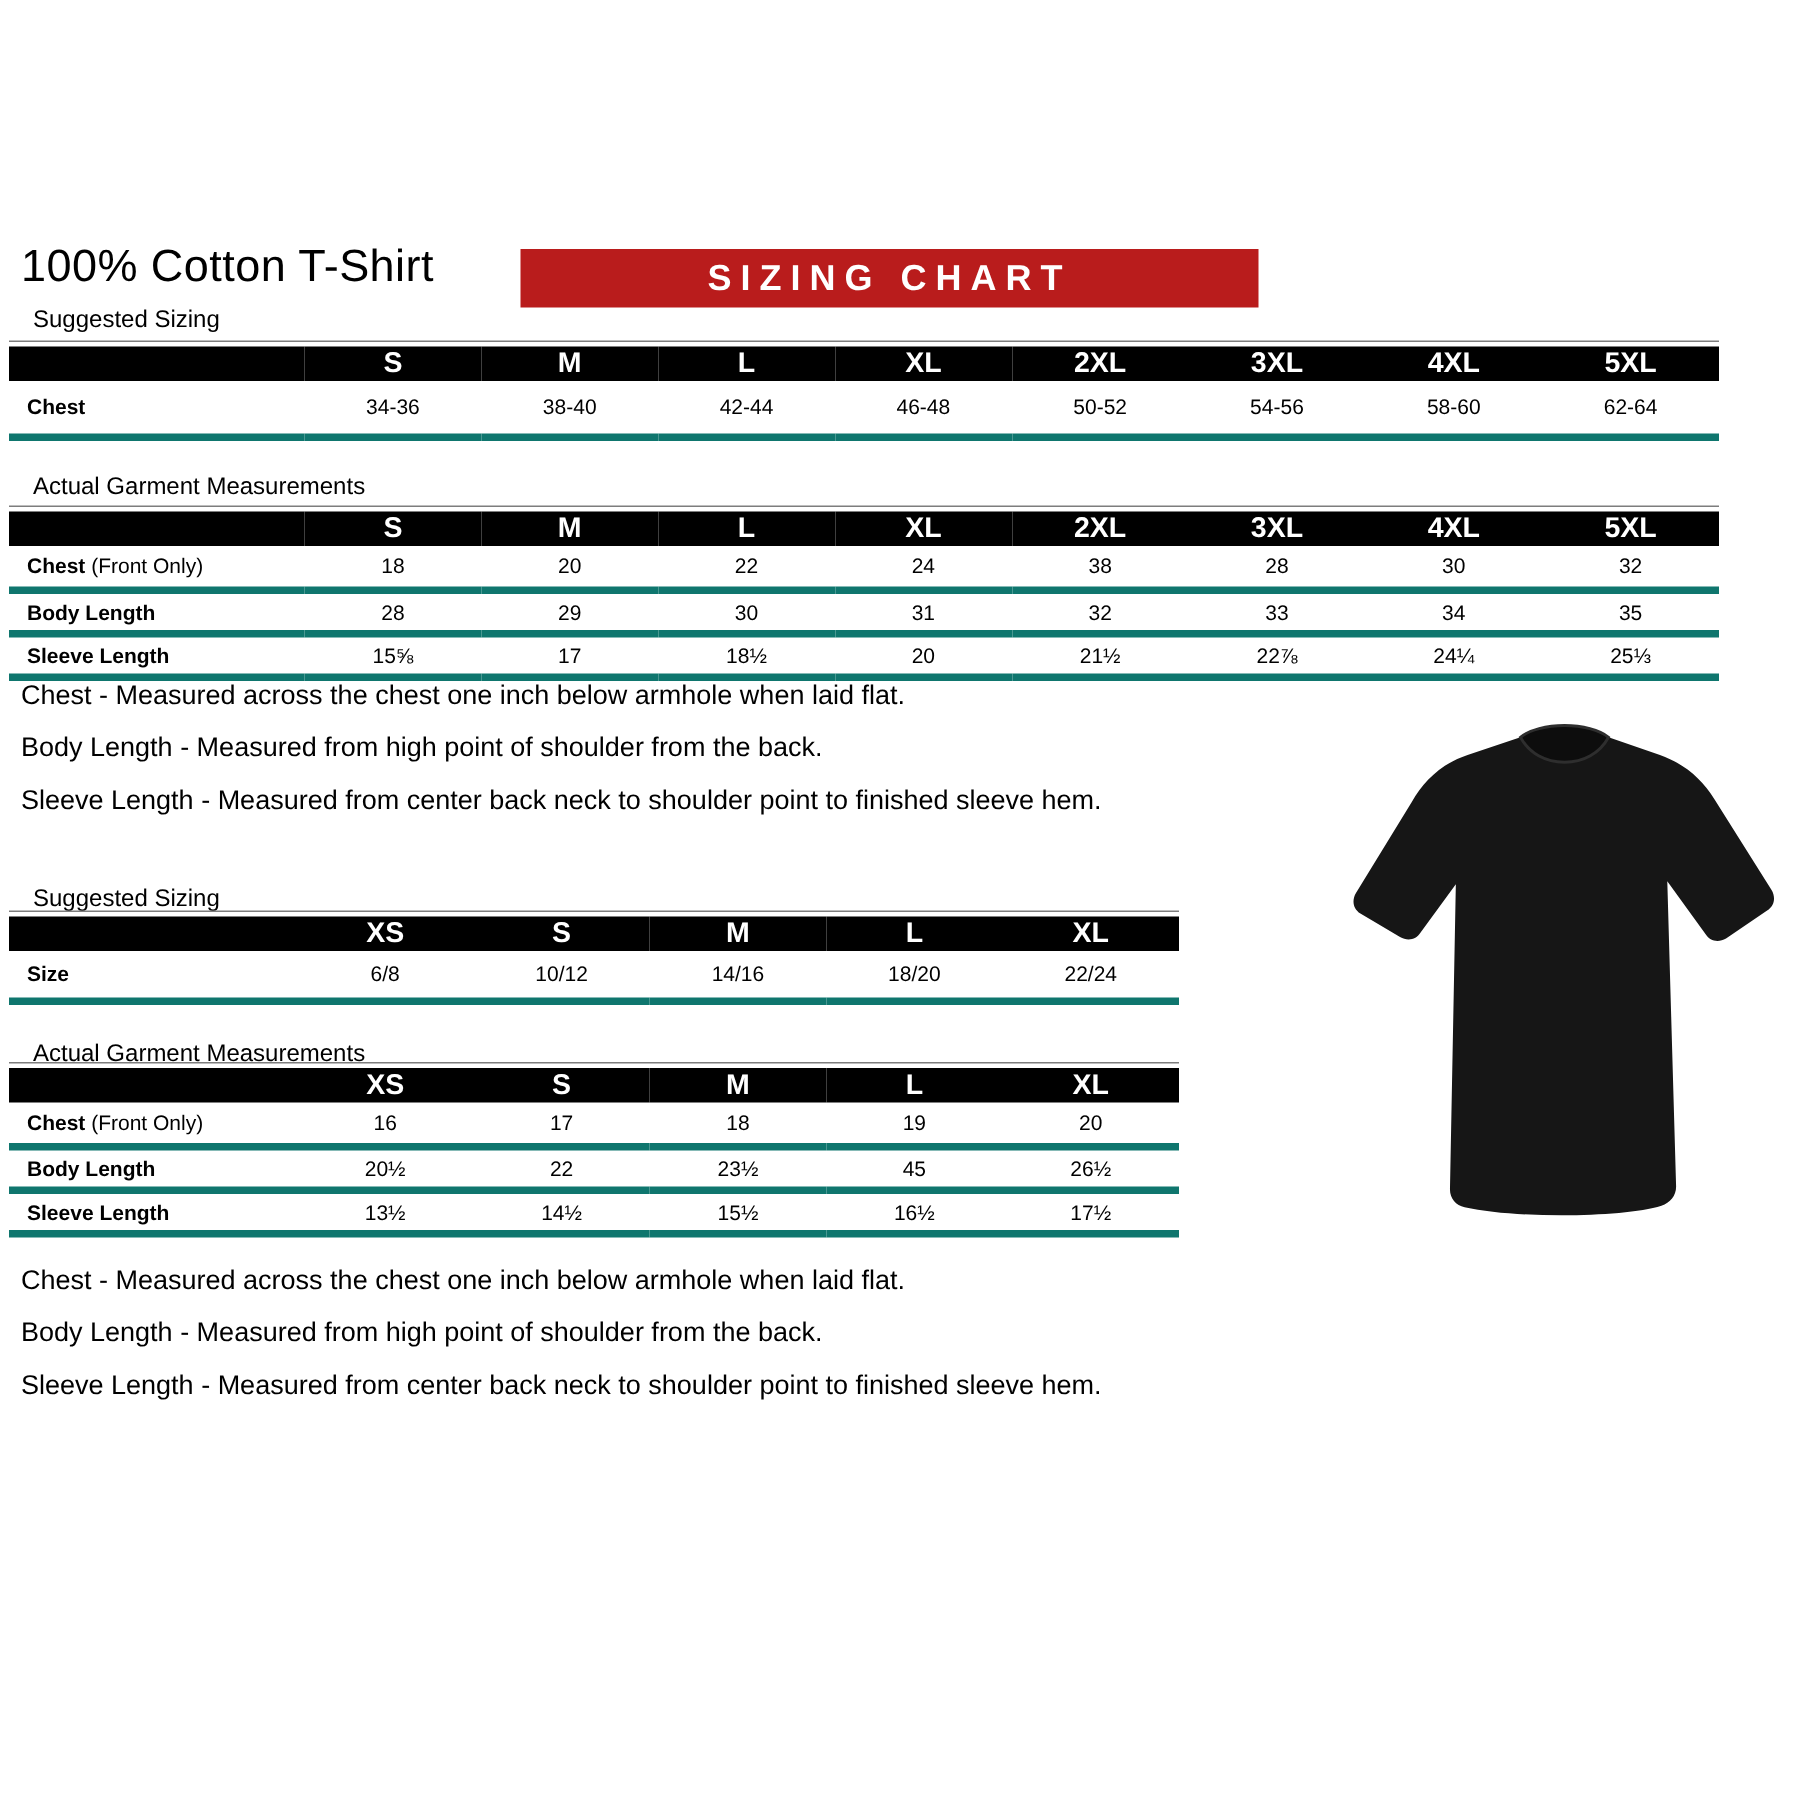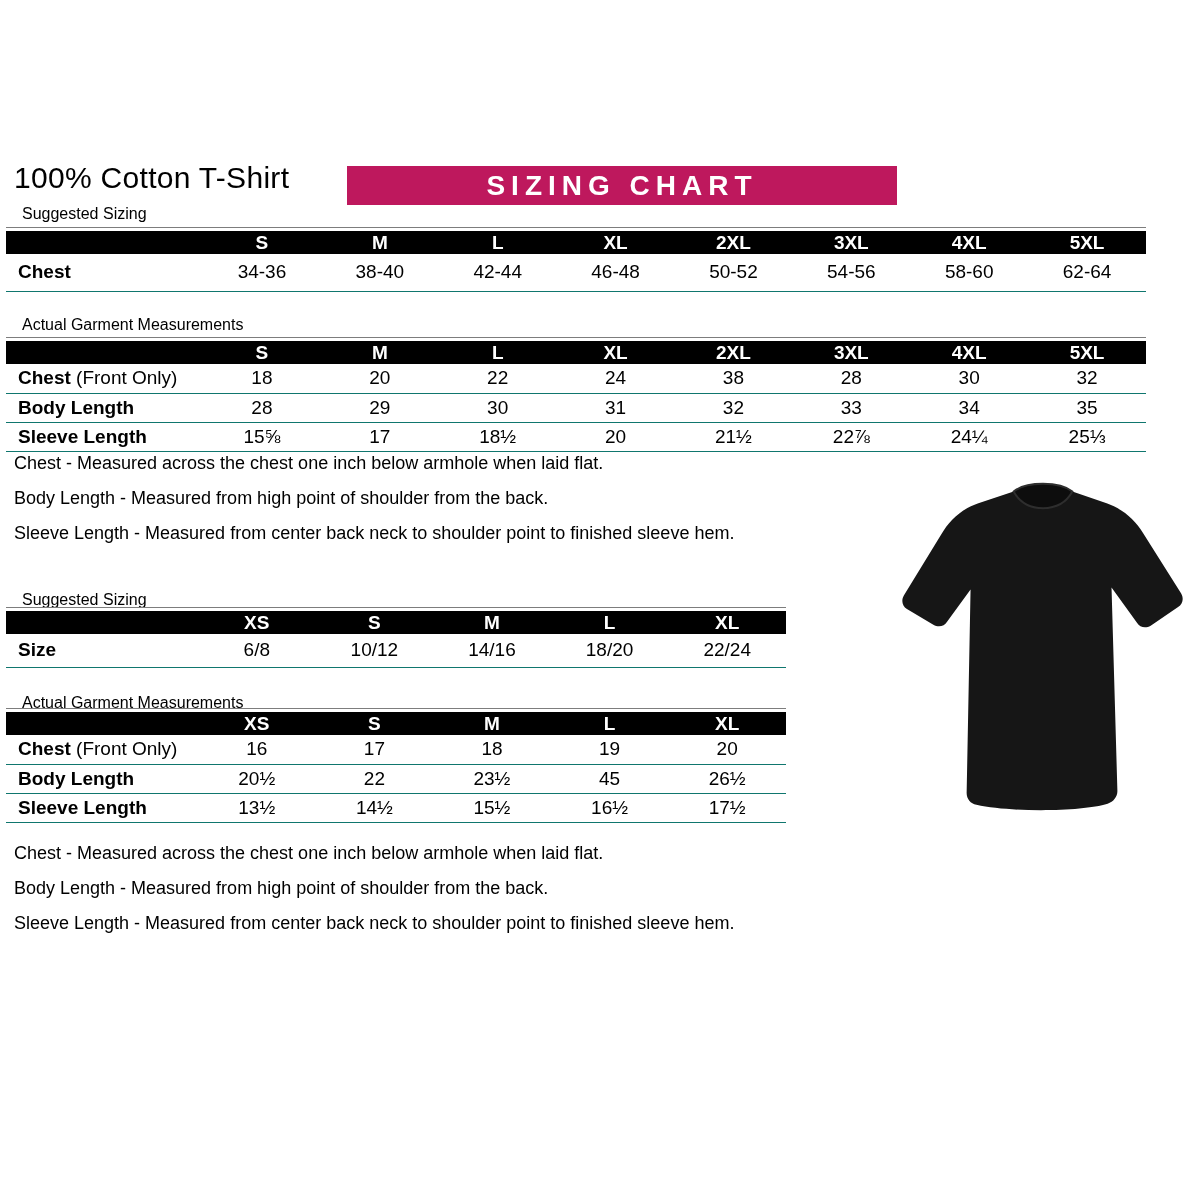--- a/index.html
+++ b/index.html
@@ -2,31 +2,31 @@
 <html><head>
 <meta charset="utf-8">
 <style>
   * { margin:0; padding:0; box-sizing:border-box; }
   html,body { background:#ffffff; }
   body { font-family:"Liberation Sans","DejaVu Sans",sans-serif; color:#000; }
   .page { position:relative; width:1200px; height:1200px; background:#fff; overflow:hidden; }
   .abs { position:absolute; }
 
   .title { left:14px; top:161px; font-size:30px; font-weight:400; letter-spacing:0.3px; }
-  .banner { left:347px; top:166px; width:550px; height:39px; background:#be185d; color:#fff;
-            font-size:28px; font-weight:700; letter-spacing:6px; text-align:center; line-height:40px; }
+  .banner { left:347px; top:166px; width:492px; height:39px; background:#b91c1c; color:#fff;
+            font-size:24px; font-weight:700; letter-spacing:6px; text-align:center; line-height:40px; }
   .seclabel { left:22px; font-size:16px; }
   .youth-title { left:6px; top:546px; font-size:27px; font-weight:700; }
 
   .tblwrap { left:6px; border-top:1px solid #7d7d7d; padding-top:3px; }
   .w-adult { width:1140px; }
   .w-youth { width:780px; }
   table { border-collapse:collapse; width:100%; table-layout:fixed; }
   th { background:#000; color:#fff; font-size:19px; font-weight:700; height:23px; text-align:center; padding:0; }
-  td { font-size:19px; text-align:center; height:29px; border-bottom:1px solid #0f766e; padding:0; }
+  td { font-size:14px; text-align:center; height:29px; border-bottom:5px solid #0f766e; padding:0; }
   .tall td { height:37px; }
   .med td { height:33px; }
   td.rowlbl { text-align:left; padding-left:12px; }
   .b { font-weight:700; }
 
   .notes p { font-size:18px; margin:0 0 14px 0; }
 
   .tshirt { left:896px; top:470px; }
 </style>
 </head>

